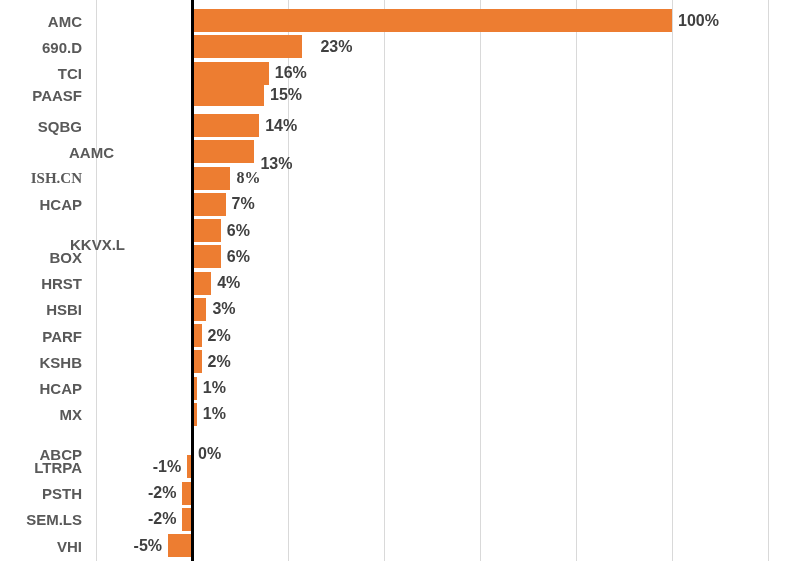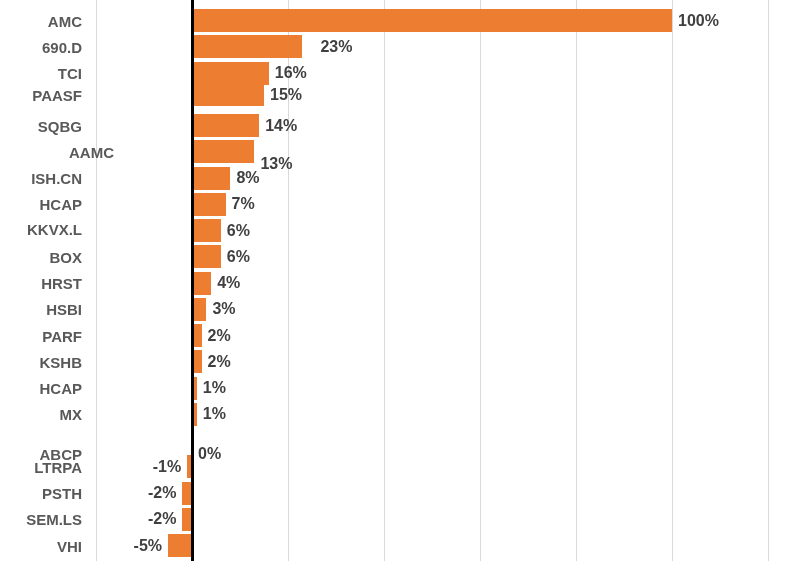--- a/index.html
+++ b/index.html
@@ -125,32 +125,32 @@
         <div class="bar-row" style="top: 114px; height: 23px;">
           <div class="cat-label" style="top: 4.5px; width: 82px;">SQBG</div>
           <div class="bar" style="height: 23px; top: 0px; width: 67.2px; left: 192px;"></div>
           <div class="val-label pos" style="top: 3.5px; left: 265.2px;">14%</div>
         </div>
         <div class="bar-row" style="top: 140.25px; height: 23px;">
           <div class="cat-label" style="top: 4.5px; width: 82px; margin-left: 32px;">AAMC</div>
           <div class="bar" style="height: 23px; top: 0px; width: 62.4px; left: 192px;"></div>
           <div class="val-label pos" style="top: 3.5px; left: 260.4px; margin-top: 12px;">13%</div>
         </div>
-        <div class="bar-row" style="top: 166.5px; height: 23px;">
+        <div class="bar-row" style="top: 166.5px; height: 23px; font-family: Liberation Serif, serif;">
           <div class="cat-label" style="top: 4.5px; width: 82px;">ISH.CN</div>
           <div class="bar" style="height: 23px; top: 0px; width: 38.4px; left: 192px;"></div>
           <div class="val-label pos" style="top: 3.5px; left: 236.4px;">8%</div>
         </div>
         <div class="bar-row" style="top: 192.75px; height: 23px;">
           <div class="cat-label" style="top: 4.5px; width: 82px;">HCAP</div>
           <div class="bar" style="height: 23px; top: 0px; width: 33.6px; left: 192px;"></div>
           <div class="val-label pos" style="top: 3.5px; left: 231.6px;">7%</div>
         </div>
         <div class="bar-row" style="top: 219px; height: 23px;">
-          <div class="cat-label" style="top: 3px; width: 82px;">KKVX.L</div>
+          <div class="cat-label" style="top: 18px; width: 82px; padding-left: 43px;">KKVX.L</div>
           <div class="bar" style="height: 23px; top: 0px; width: 28.8px; left: 192px;"></div>
           <div class="val-label pos" style="top: 3.5px; left: 226.8px;">6%</div>
         </div>
         <div class="bar-row" style="top: 245.25px; height: 23px;">
           <div class="cat-label" style="top: 4.5px; width: 82px;">BOX</div>
           <div class="bar" style="height: 23px; top: 0px; width: 28.8px; left: 192px;"></div>
           <div class="val-label pos" style="top: 3.5px; left: 226.8px;">6%</div>
         </div>
         <div class="bar-row" style="top: 271.5px; height: 23px;">
           <div class="cat-label" style="top: 4.5px; width: 82px;">HRST</div>

